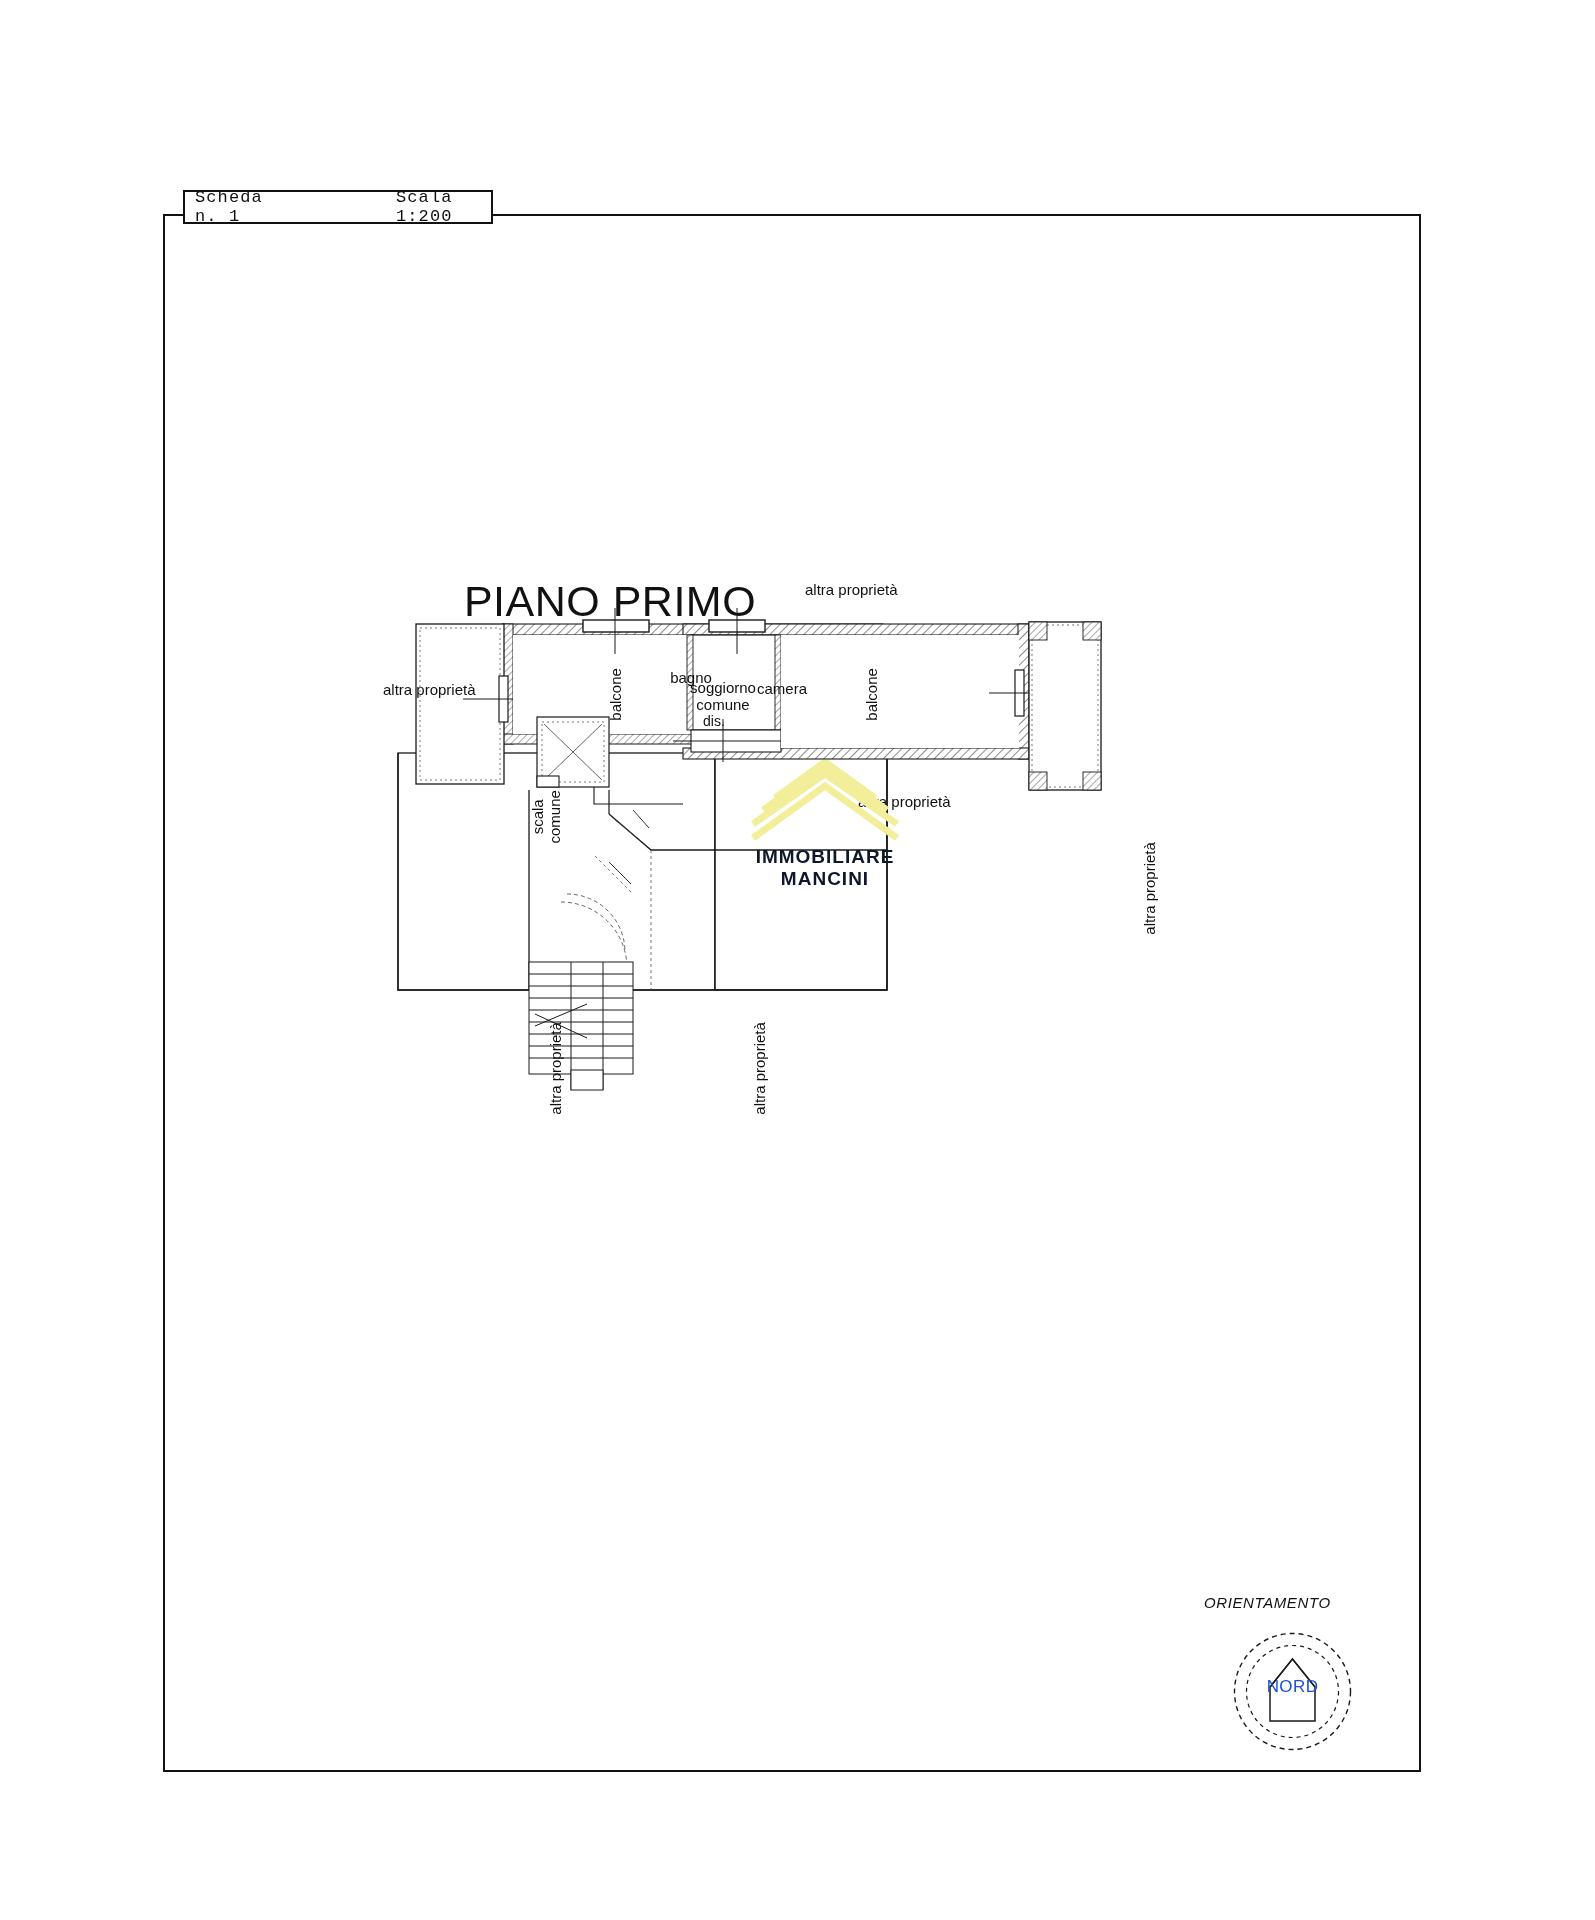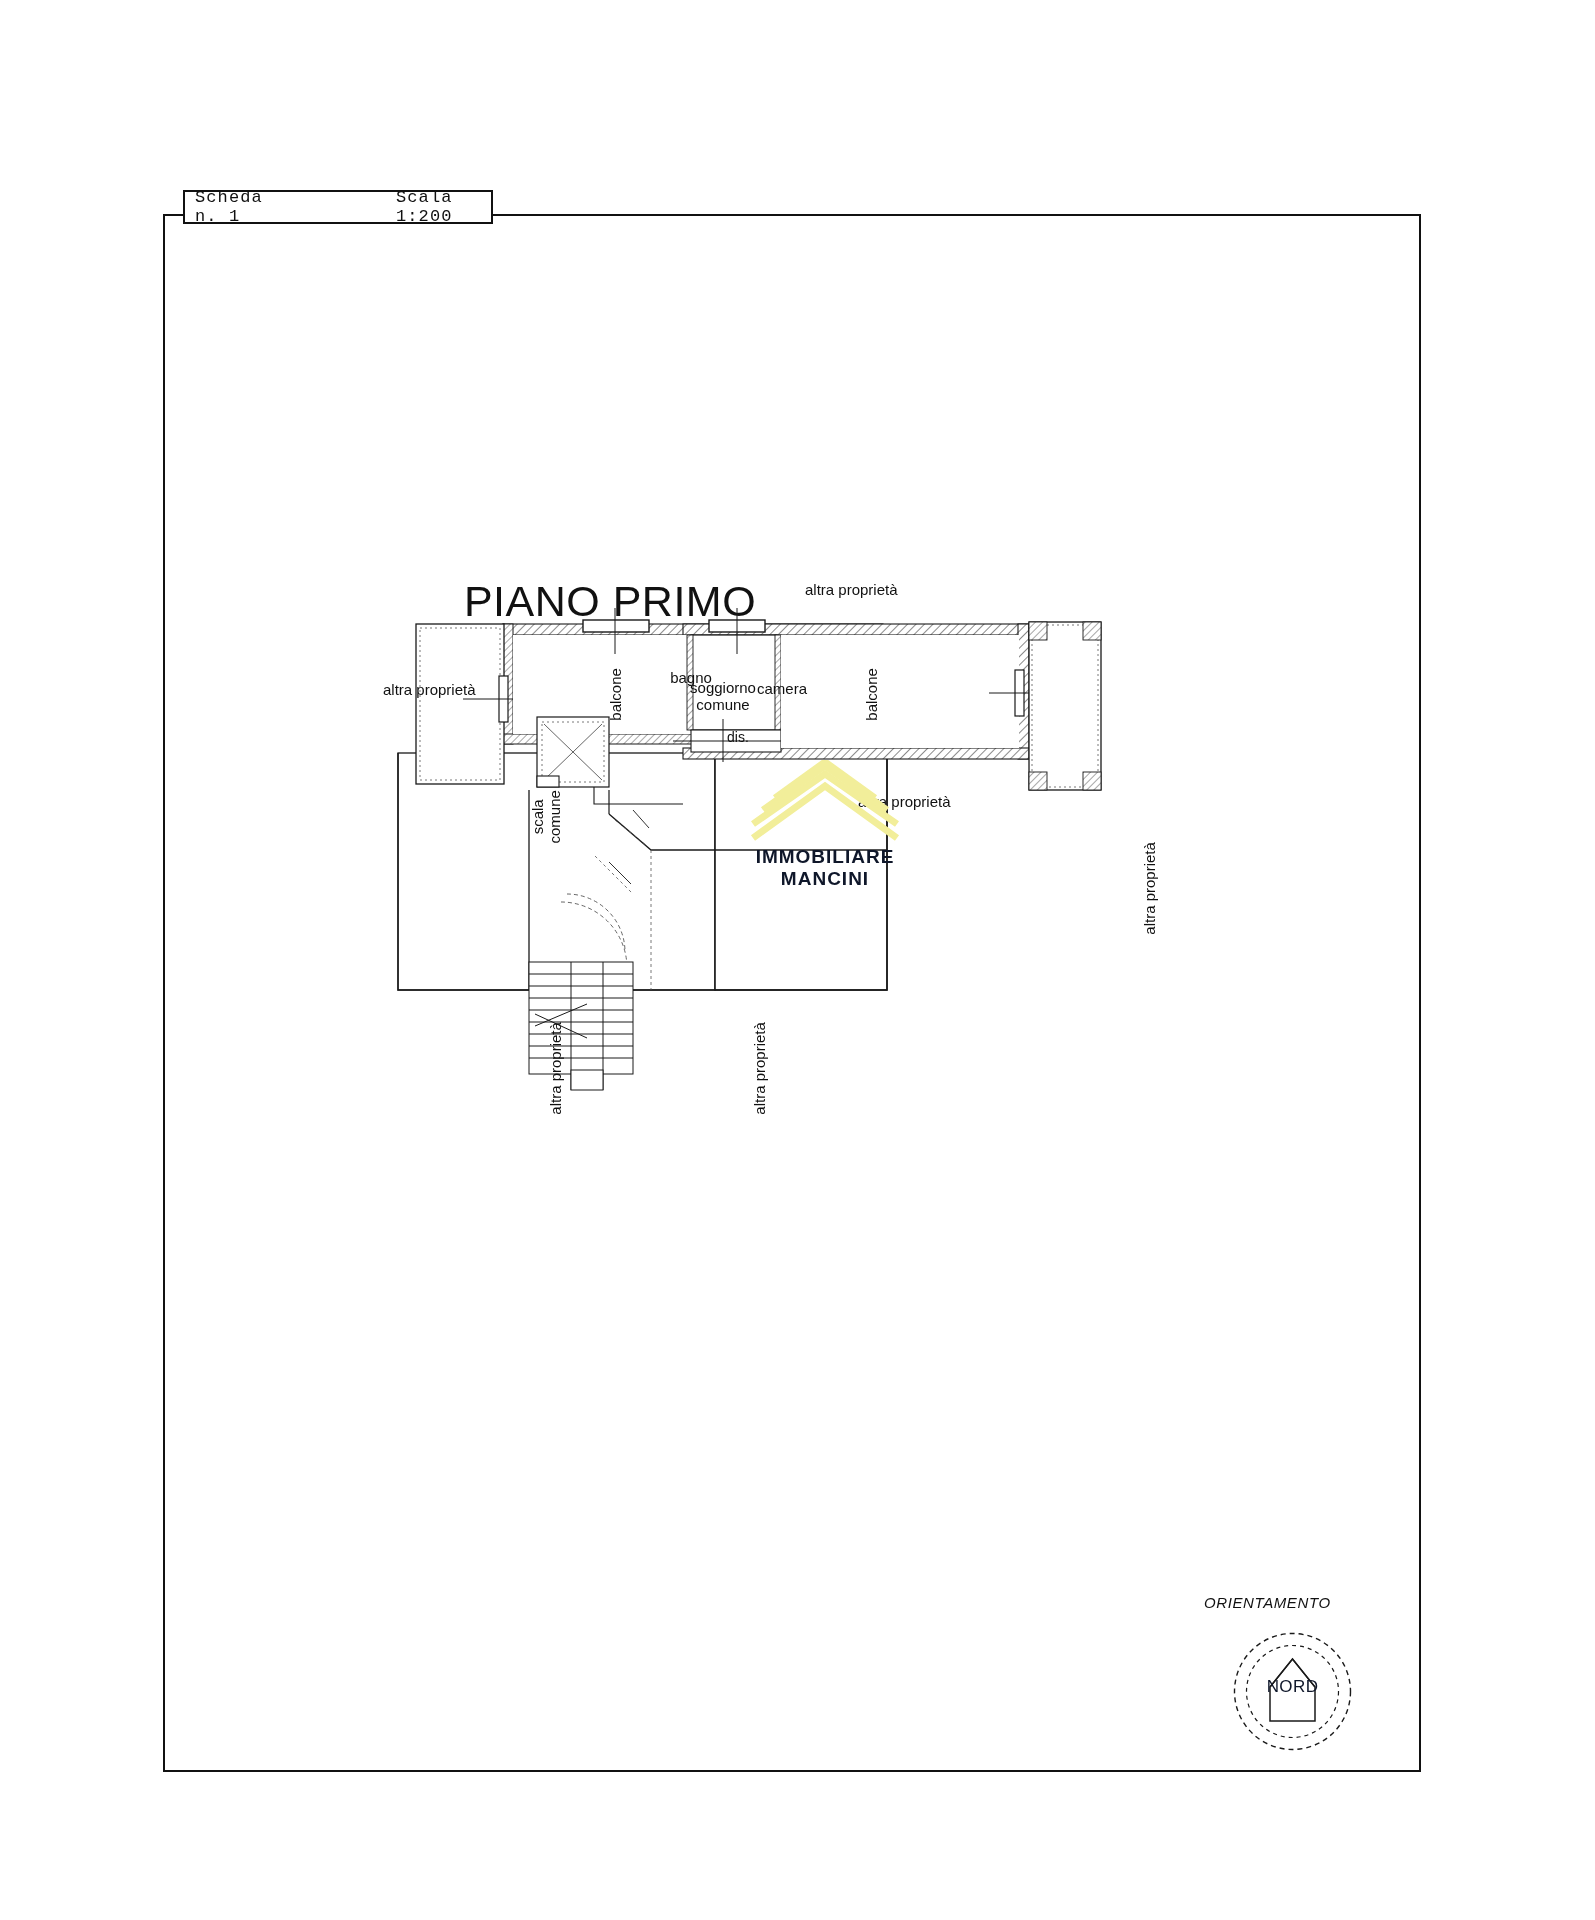--- a/index.html
+++ b/index.html
@@ -118,21 +118,21 @@
     margin-top: 18px;
     margin-left: 30px;
   }
   #compass-label {
     position: absolute;
     left: 0; right: 0;
     top: 48px;
     text-align: center;
     font-size: 17px;
     letter-spacing: 0.4px;
-    color: #0f172a;
+    color: #1d4ed8;
   }
 
   
   #watermark {
     position: absolute;
     left: 735px;
     top: 760px;
     width: 180px;
     height: 140px;
     pointer-events: none;
@@ -330,21 +330,21 @@
 
 <div class="plan-label" style="left:723px; top:680px; width:110px; margin-left:-55px;">
   <span>soggiorno</span><br>
   <span>comune</span>
 </div>
 
 <div class="plan-label" style="left:651px; top:670px; width:80px; margin-left:0px;">
   <span>bagno</span>
 </div>
 
-<div class="plan-label small" style="left:727px; top:714px;margin-top:16px;">dis.</div>
+<div class="plan-label small" style="left:703px; top:714px;">dis.</div>
 
 <div class="plan-label" style="left:757px; top:681px;">camera</div>
 
 <div class="plan-label vert" style="left:872px; top:686px; width:80px; margin-left:-40px;">balcone</div>
 
 <div class="plan-label vert" style="left:547px; top:800px; width:90px; margin-left:-45px;">
   <span>scala</span><br>
   <span>comune</span>
 </div>
 

